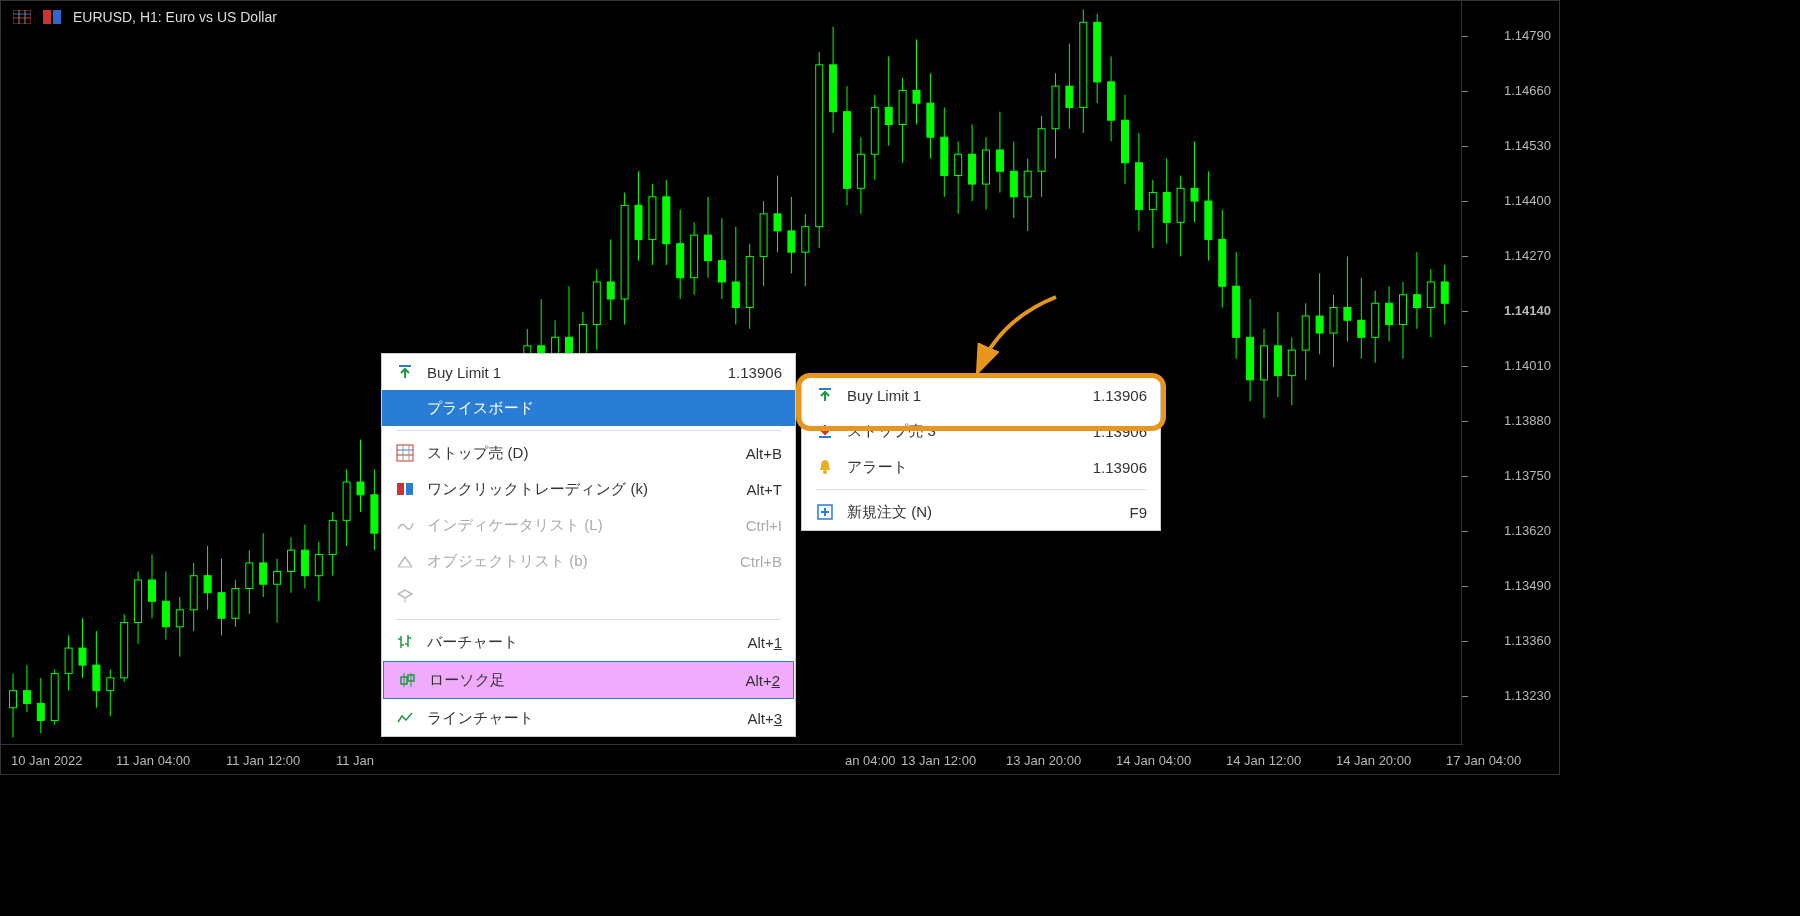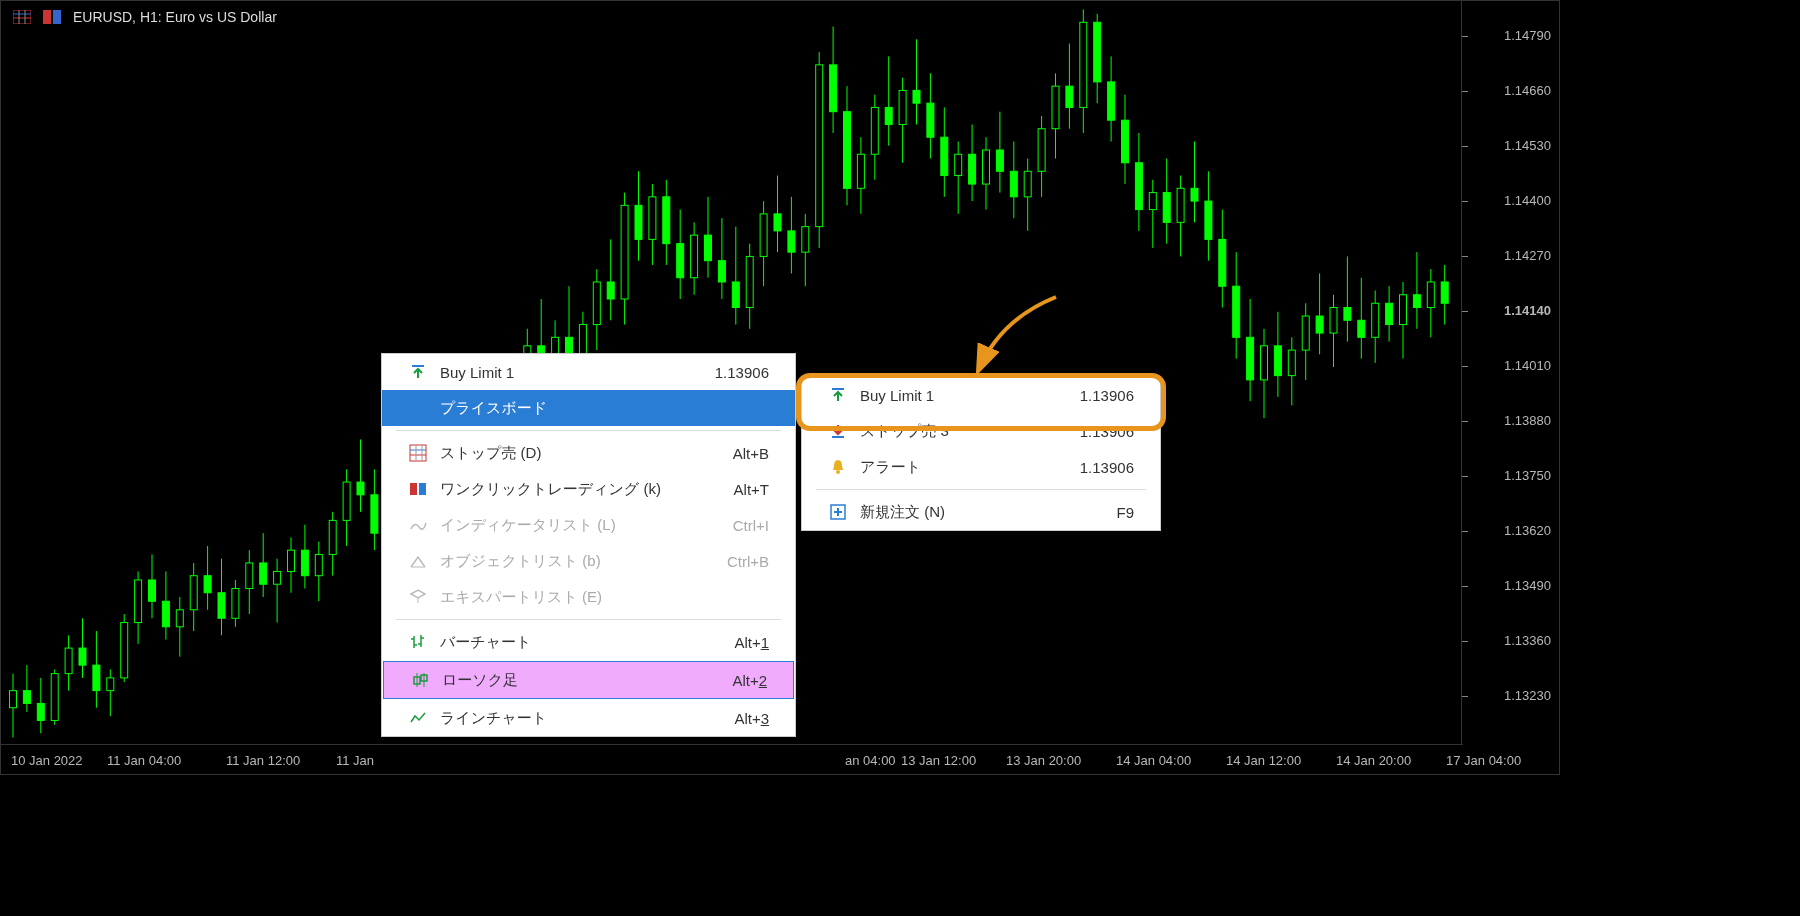--- a/index.html
+++ b/index.html
@@ -82,21 +82,21 @@
   color: #333;
 }
 .ctx-menu-1 {
   left: 380px;
   top: 352px;
   width: 415px;
 }
 .ctx-item {
   display: flex;
   align-items: center;
-  padding: 8px 26px;
+  padding: 8px 13px;
   gap: 12px;
   white-space: nowrap;
 }
 .ctx-item.selected {
   background: #2a7dd4;
   color: #fff;
 }
 .ctx-item.disabled {
   color: #aaa;
 }
@@ -411,21 +411,21 @@
     <div class="y-tick-mark" style="top: 530px;"></div>
     <div class="y-tick" style="top: 577px;">1.13490</div>
     <div class="y-tick-mark" style="top: 585px;"></div>
     <div class="y-tick" style="top: 632px;">1.13360</div>
     <div class="y-tick-mark" style="top: 640px;"></div>
     <div class="y-tick" style="top: 687px;">1.13230</div>
     <div class="y-tick-mark" style="top: 695px;"></div>
   </div>
 <div class="x-axis" id="x-axis">
     <div class="x-label" style="left: 10px;">10 Jan 2022</div>
-    <div class="x-label" style="left: 106px;">11 Jan 04:00</div>
+    <div class="x-label" style="left: 115px;">11 Jan 04:00</div>
     <div class="x-label" style="left: 225px;">11 Jan 12:00</div>
     <div class="x-label" style="left: 335px;">11 Jan</div>
     <div class="x-label" style="left: 800px; margin-left: 44px;">an 04:00</div>
     <div class="x-label" style="left: 900px;">13 Jan 12:00</div>
     <div class="x-label" style="left: 1005px;">13 Jan 20:00</div>
     <div class="x-label" style="left: 1115px;">14 Jan 04:00</div>
     <div class="x-label" style="left: 1225px;">14 Jan 12:00</div>
     <div class="x-label" style="left: 1335px;">14 Jan 20:00</div>
     <div class="x-label" style="left: 1445px;">17 Jan 04:00</div>
   </div>
@@ -488,21 +488,20 @@
       <span class="ctx-label">オブジェクトリスト (b)</span>
       <span class="ctx-shortcut">Ctrl+B</span>
     </div>
     <div class="ctx-item disabled">
       <span class="ctx-icon">
         <svg viewBox="0 0 20 20">
           <path d="M3 7 L10 3 L17 7 L10 11 Z" fill="none" stroke="#bbb" stroke-width="1.5"></path>
           <line x1="10" y1="11" x2="10" y2="16" stroke="#bbb"></line>
         </svg>
       </span>
-      <span class="ctx-label">エキスパートリスト (E)</span>
     </div>
     <div class="ctx-sep"></div>
     <div class="ctx-item">
       <span class="ctx-icon">
         <svg viewBox="0 0 20 20">
           <line x1="6" y1="4" x2="6" y2="16" stroke="#1a9c3c" stroke-width="1.5"></line>
           <line x1="3" y1="7" x2="6" y2="7" stroke="#1a9c3c" stroke-width="1.5"></line>
           <line x1="6" y1="13" x2="9" y2="13" stroke="#1a9c3c" stroke-width="1.5"></line>
           <line x1="13" y1="3" x2="13" y2="15" stroke="#1a9c3c" stroke-width="1.5"></line>
           <line x1="10" y1="12" x2="13" y2="12" stroke="#1a9c3c" stroke-width="1.5"></line>

